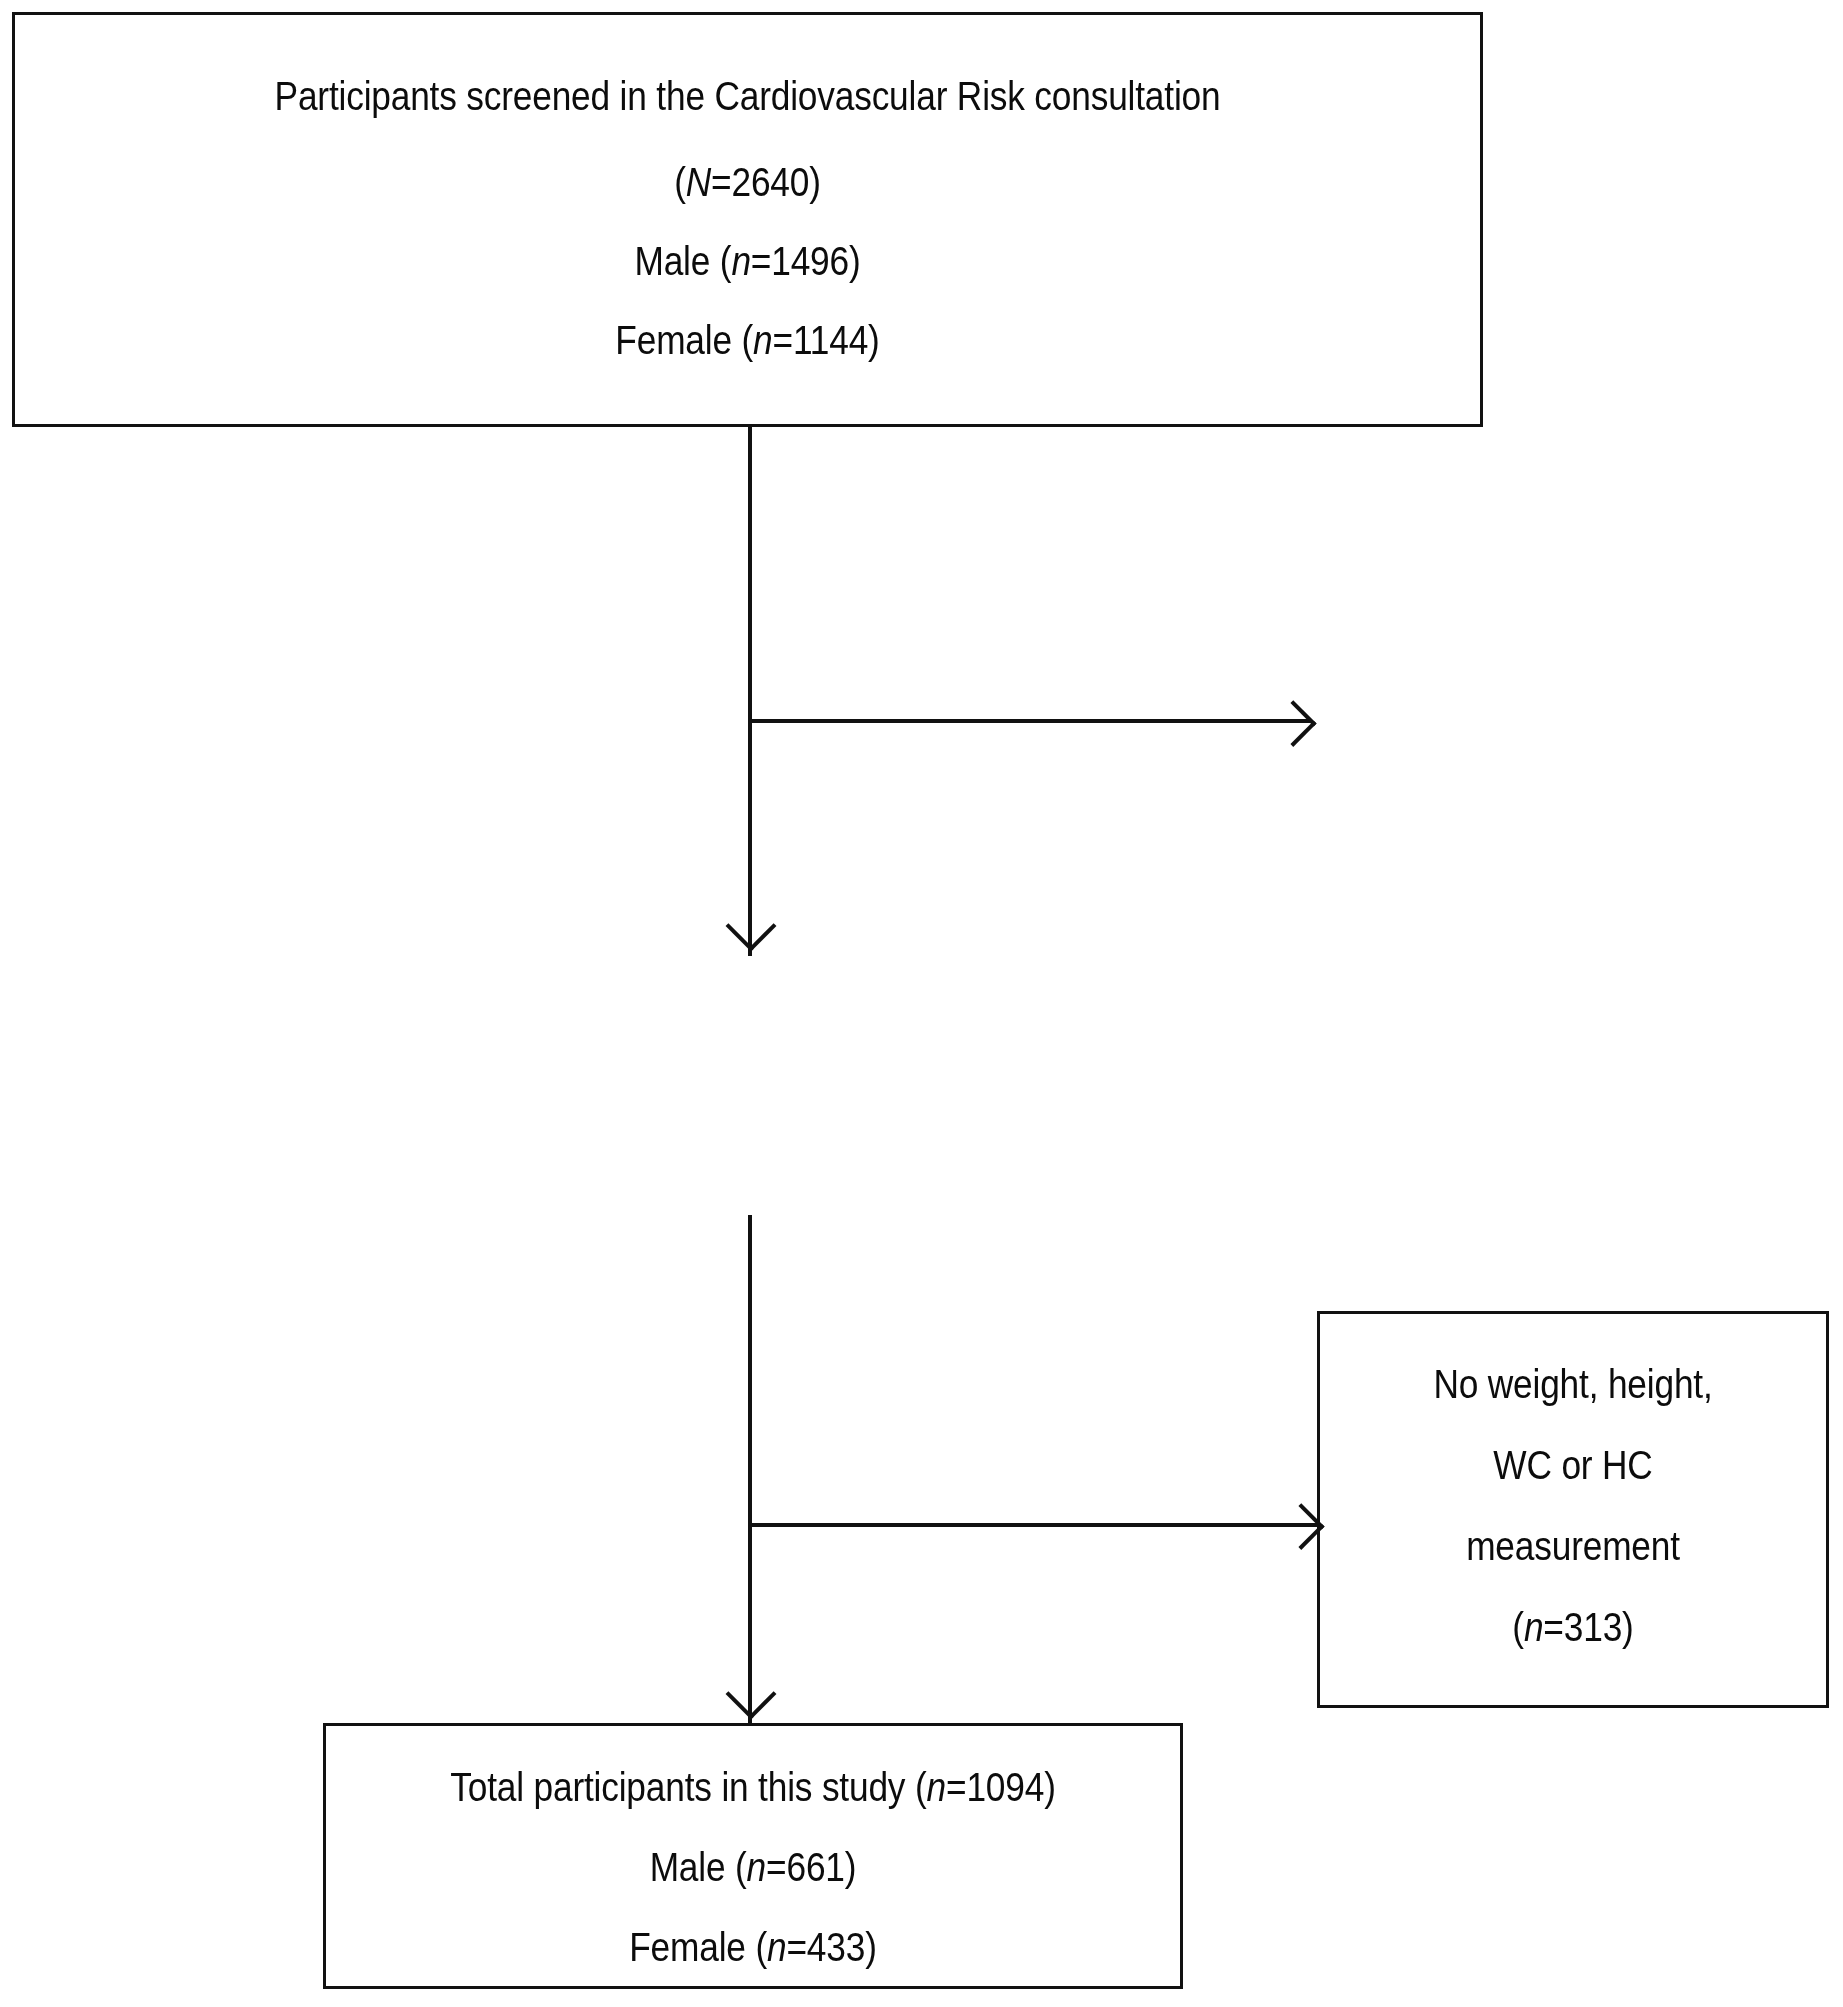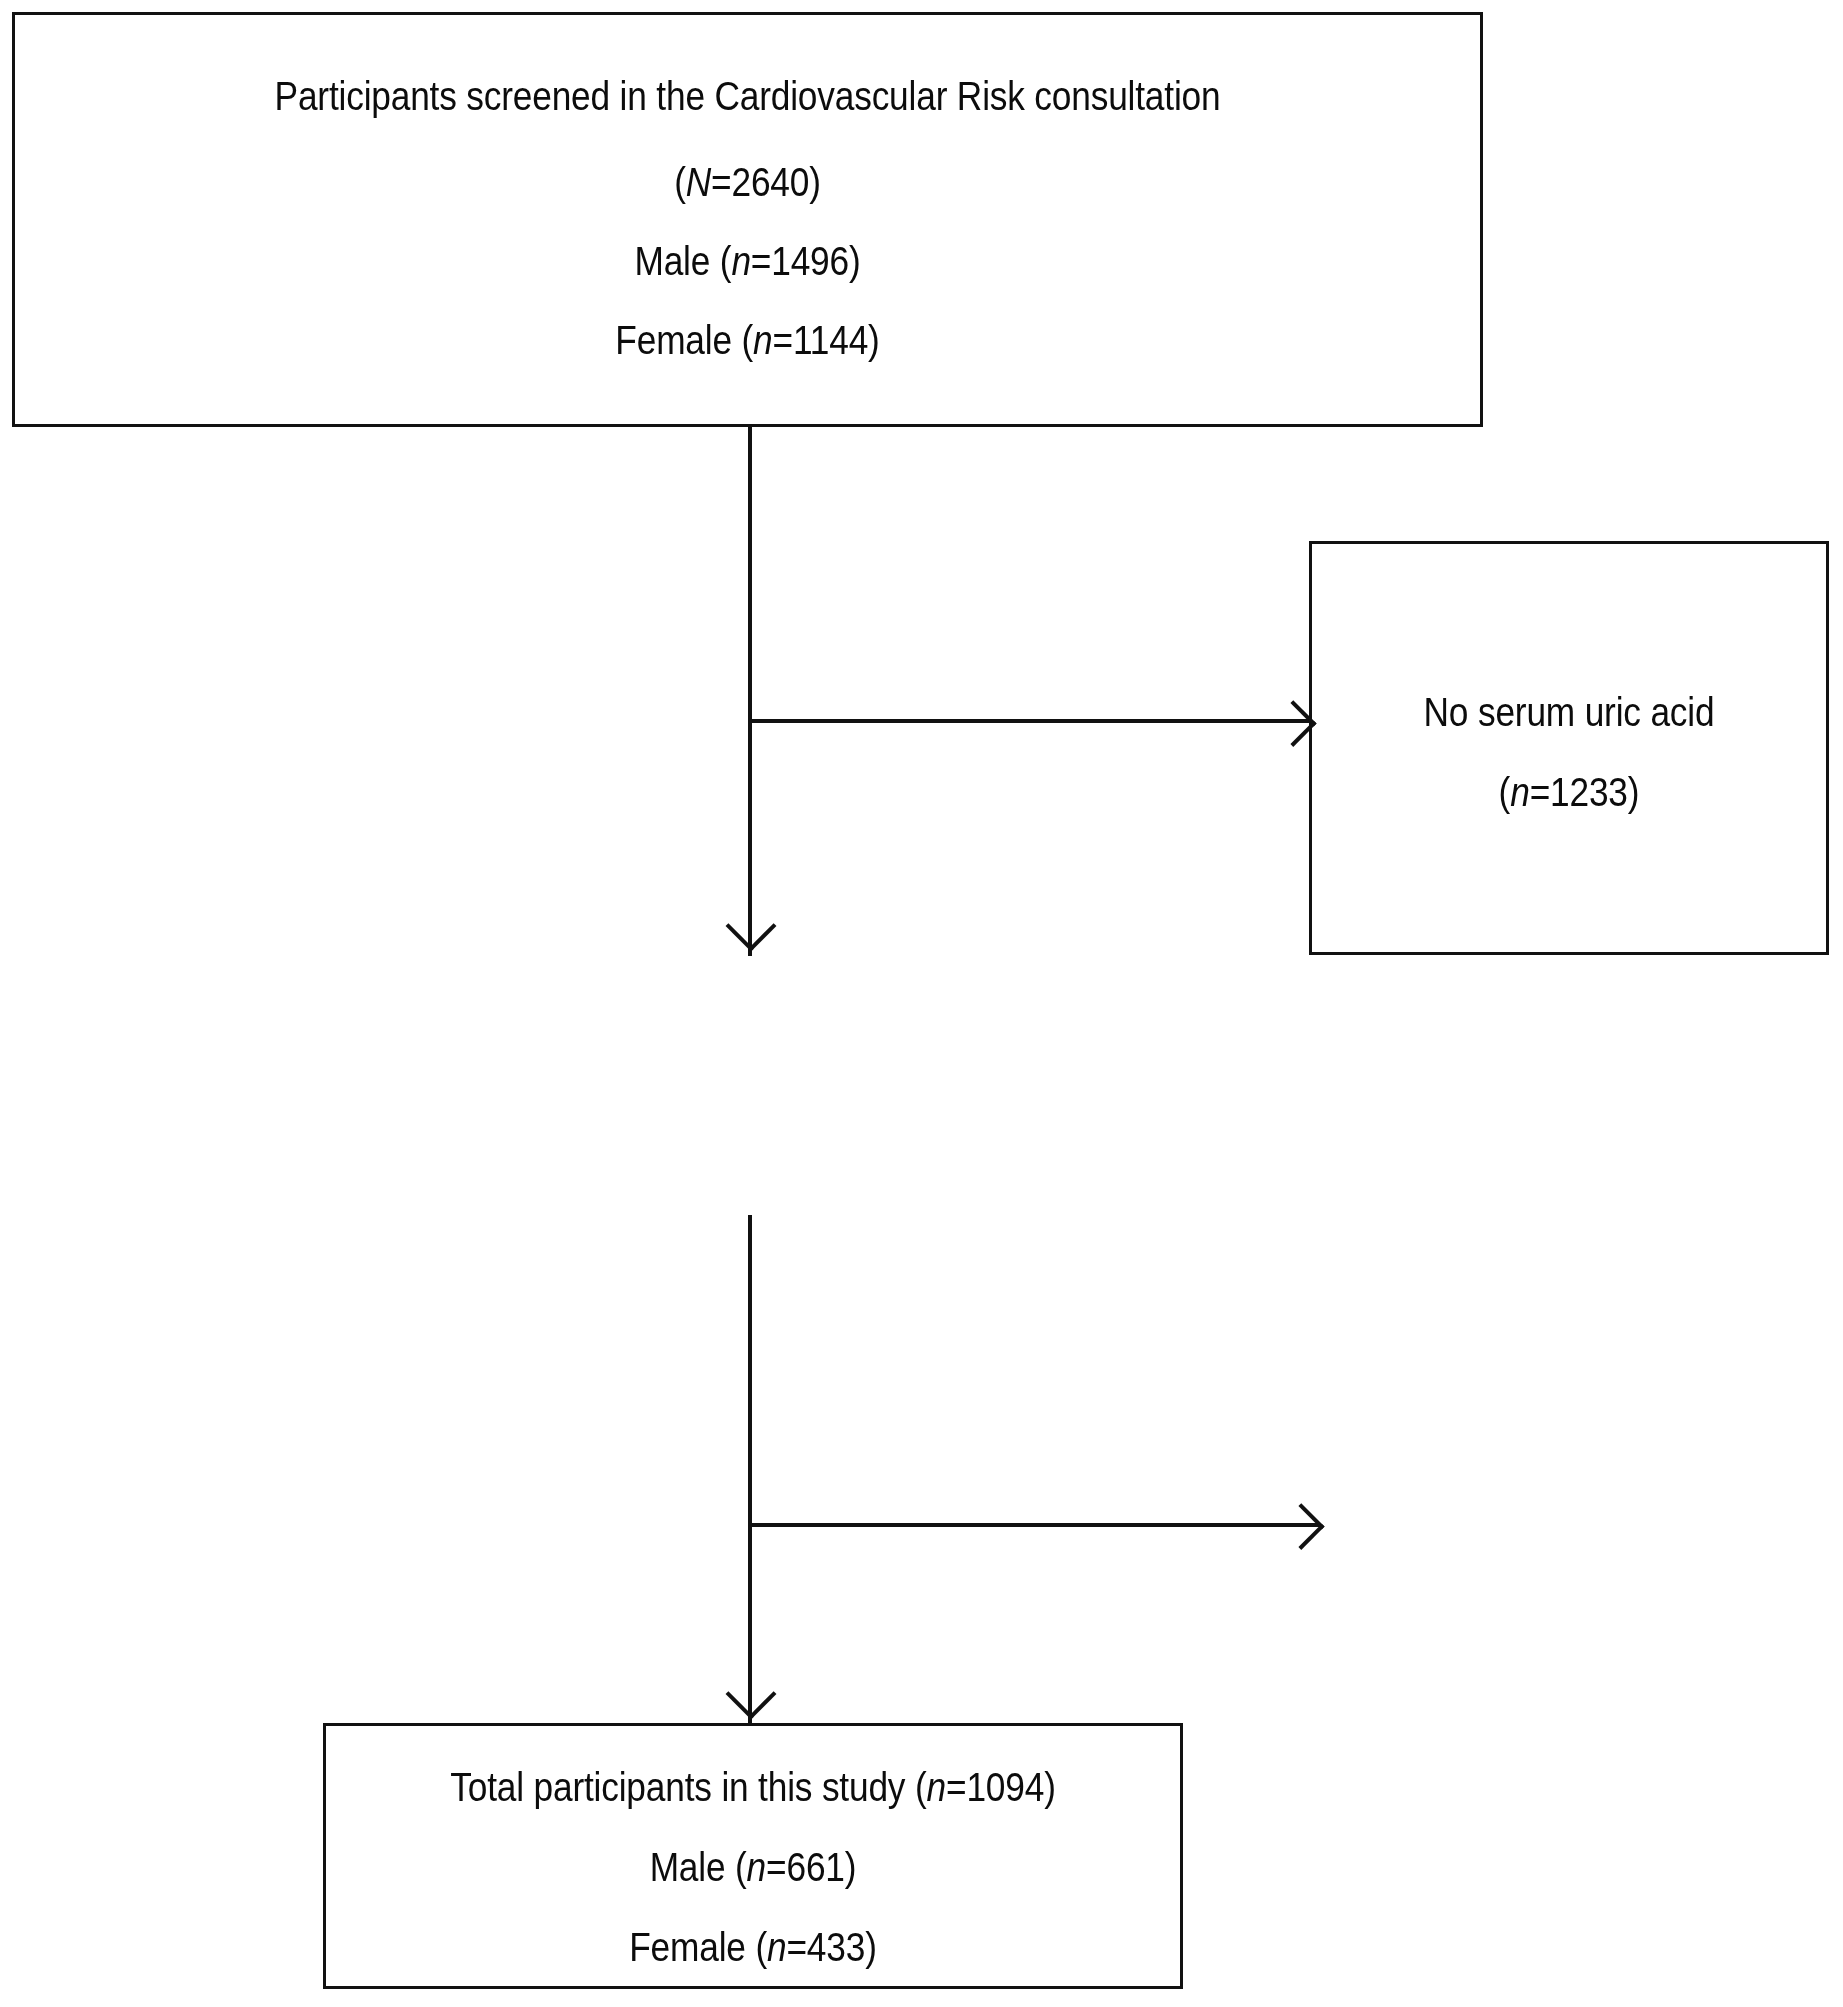--- a/index.html
+++ b/index.html
@@ -81,28 +81,30 @@
 
     <div class="line" style="top:225px; left:0; right:0;">
       <span>Male (</span><span class="ital">n</span><span>=1496)</span>
     </div>
 
     <div class="line" style="top:304px; left:0; right:0;">
       <span>Female (</span><span class="ital">n</span><span>=1144)</span>
     </div>
   </div>
 
-  <div class="box" style="left:1309px; top:541px; width:520px; height:414px;">
-    <div class="line" style="top:147px; left:0; right:0;">No serum uric acid</div>
-    <div class="line" style="top:227px; left:0; right:0;">
-      <span>(</span><span class="ital">n</span><span>=1233)</span>
+
+
+  <div class="box" style="left:1317px; top:1311px; width:512px; height:397px;">
+    <div class="line" style="top:49px; left:0; right:0;">No weight, height,</div>
+    <div class="line" style="top:130px; left:0; right:0;">WC or HC</div>
+    <div class="line" style="top:211px; left:0; right:0;">measurement</div>
+    <div class="line" style="top:292px; left:0; right:0;">
+      <span>(</span><span class="ital">n</span><span>=313)</span>
     </div>
   </div>
-
-
 
   <div class="box" style="left:323px; top:1723px; width:860px; height:266px;">
     <div class="line" style="top:40px; left:0; right:0;">
       <span>Total participants in this study (</span><span class="ital">n</span><span>=1094)</span>
     </div>
     <div class="line" style="top:120px; left:0; right:0;">
       <span>Male (</span><span class="ital">n</span><span>=661)</span>
     </div>
     <div class="line" style="top:200px; left:0; right:0;">
       <span>Female (</span><span class="ital">n</span><span>=433)</span>

